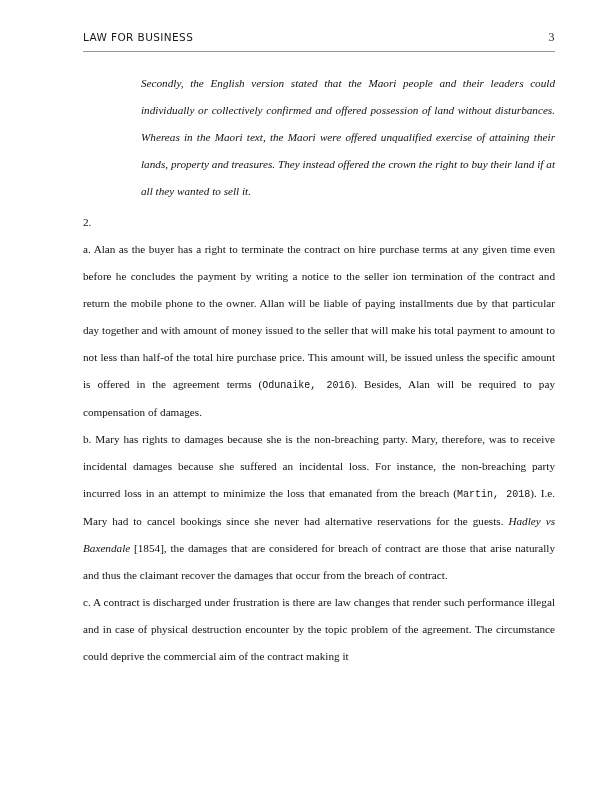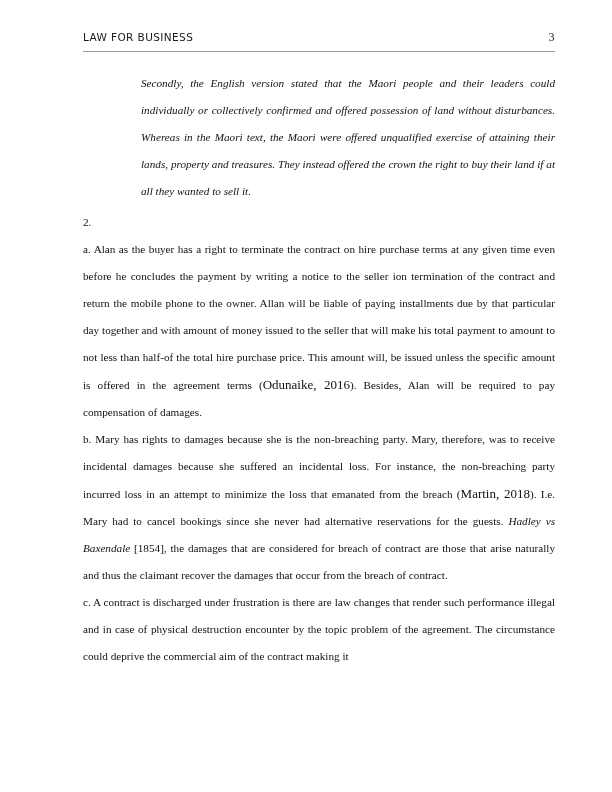--- a/index.html
+++ b/index.html
@@ -58,22 +58,22 @@
     margin-bottom: 4px !important;
     font-style: italic;
   }
   .para {
     margin-bottom: 0px !important;
   }
   .spacer-sm {
     height: 0px;
   }
   .sans {
-    font-family: Liberation Serif, serif;
-    font-size: 13px;
+    font-family: Liberation Mono, monospace;
+    font-size: 10px;
   }
   .ital {
     font-style: italic;
   }
 </style>
 </head>
 <body>
 
 <div class="page">
 

